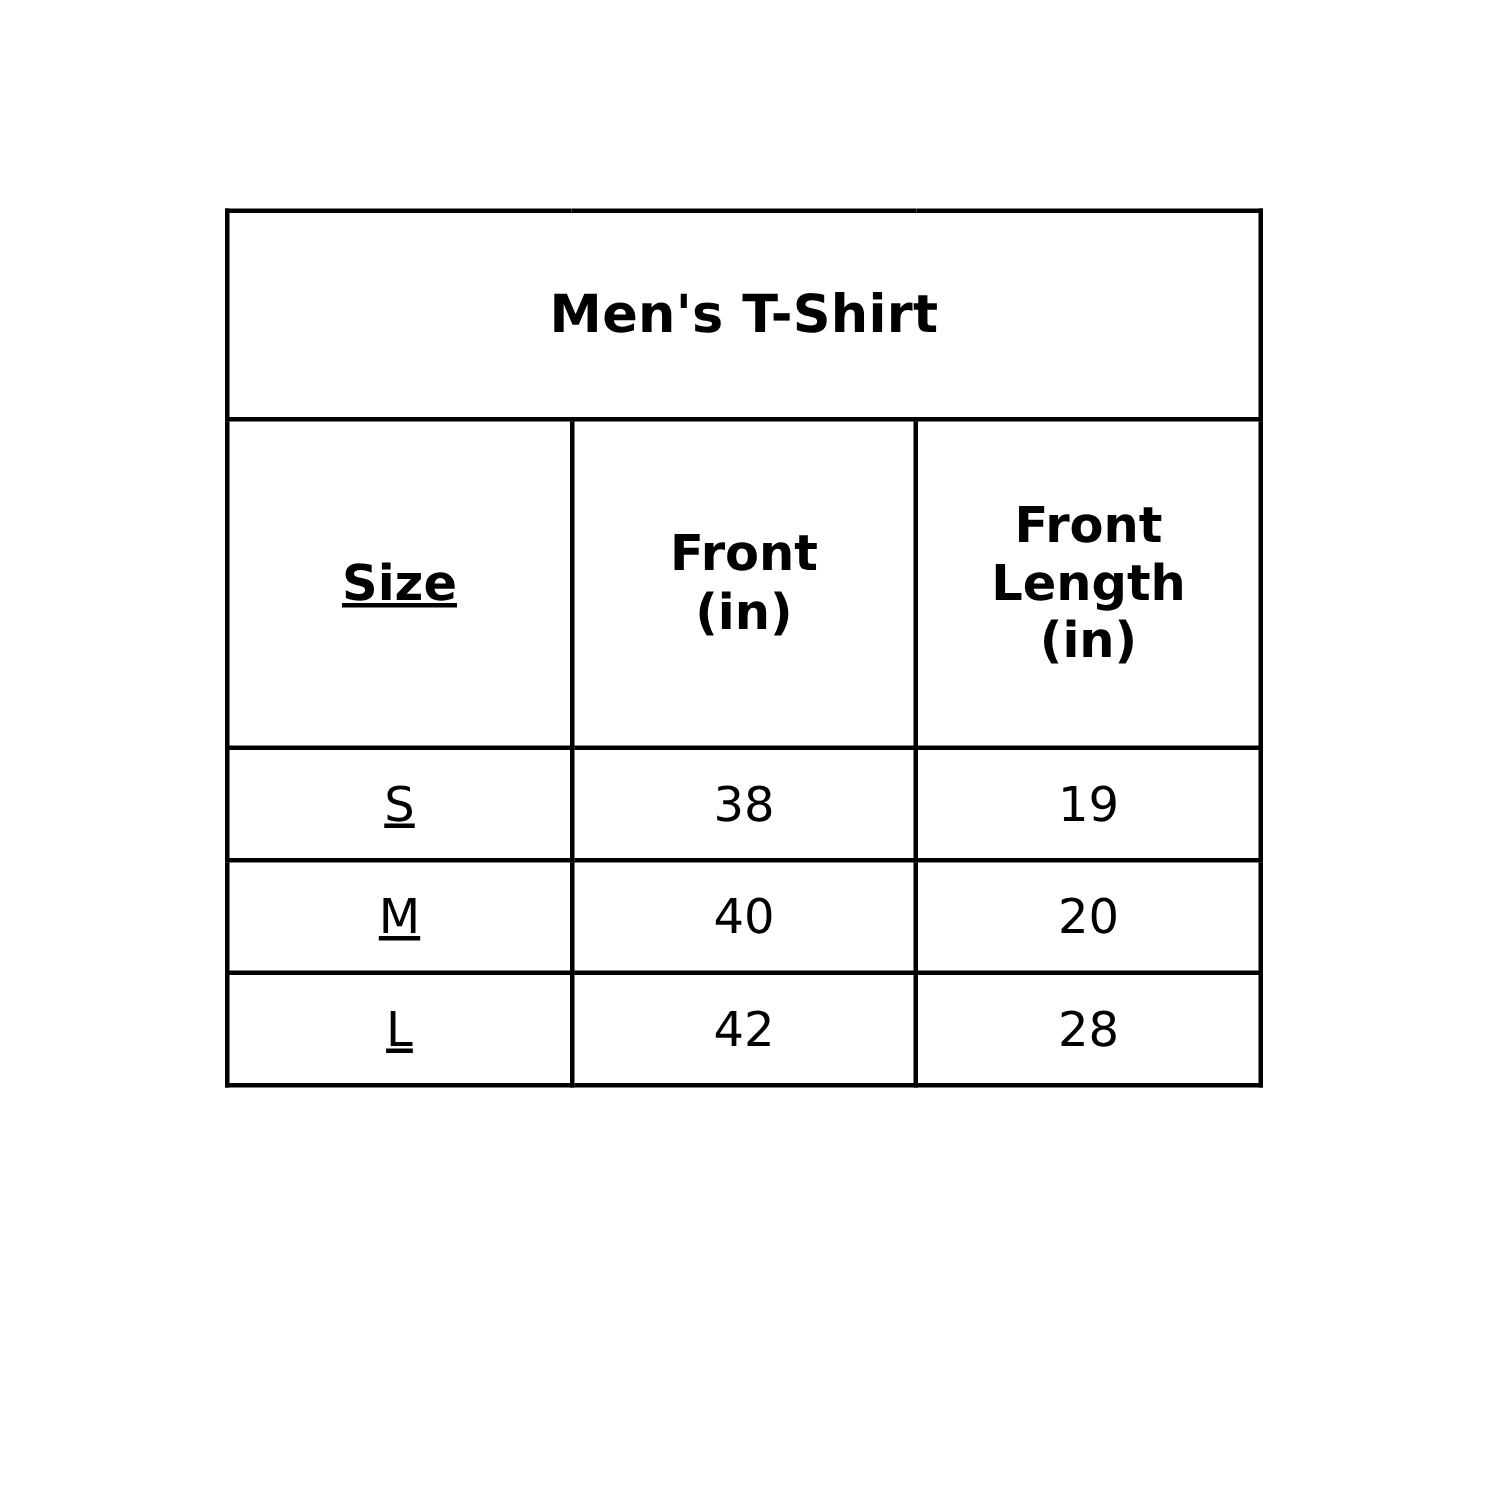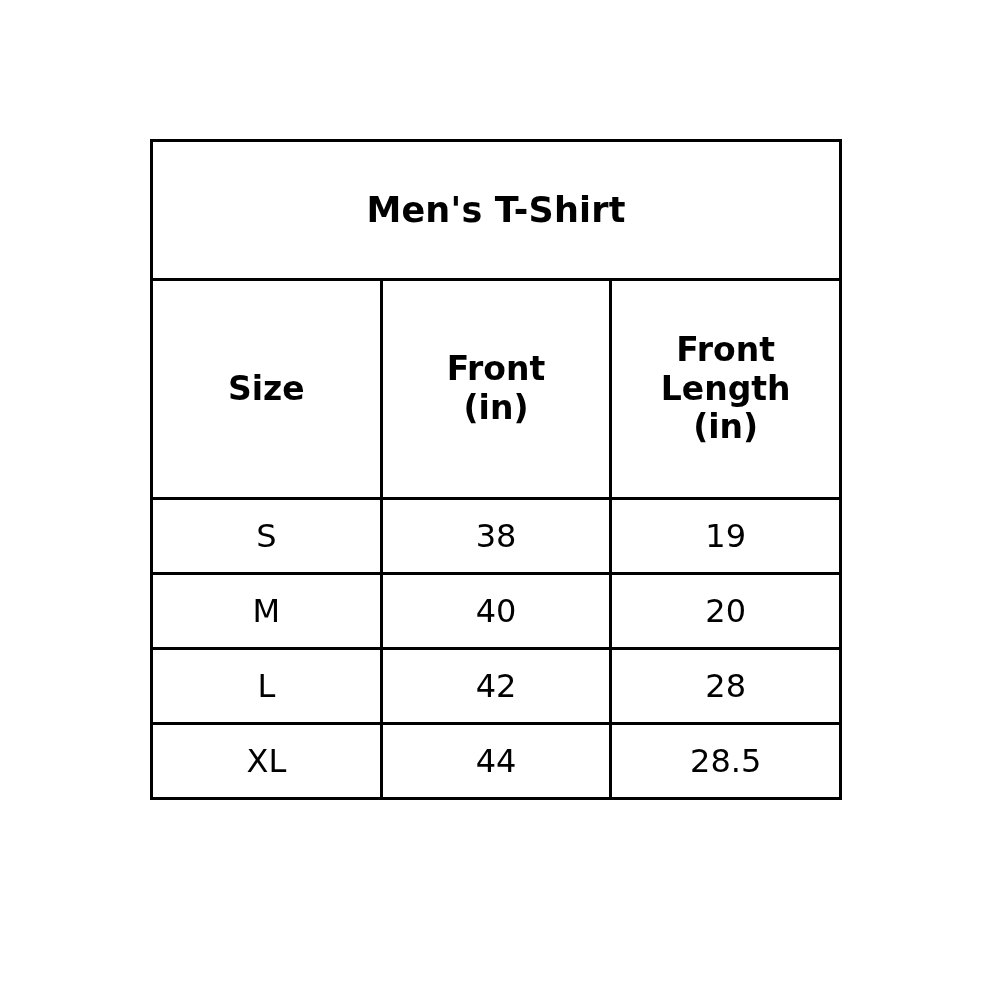--- a/index.html
+++ b/index.html
@@ -30,21 +30,21 @@
     border-collapse: collapse;
     table-layout: fixed;
     background: #ffffff;
   }
   .size-table td {
     border: 3px solid #000000;
     text-align: center;
     vertical-align: middle;
     padding: 0;
   }
-  .col-size { width: 230px; }
+  .col-size { width: 230px; text-decoration: underline; }
   .col-chest { width: 232px; }
   .col-front { width: 230px; }
 
   .title-cell {
     height: 136px;
     font-size: 35px;
     font-weight: bold;
     letter-spacing: 0.2px;
   }
   .header-cell {
@@ -91,20 +91,15 @@
       <tr>
         <td class="data-cell col-size">M</td>
         <td class="data-cell col-chest">40</td>
         <td class="data-cell col-front">20</td>
       </tr>
       <tr>
         <td class="data-cell col-size">L</td>
         <td class="data-cell col-chest">42</td>
         <td class="data-cell col-front">28</td>
       </tr>
-      <tr>
-        <td class="data-cell col-size">XL</td>
-        <td class="data-cell col-chest">44</td>
-        <td class="data-cell col-front">28.5</td>
-      </tr>
     </tbody>
   </table>
 </div>
 
 </body></html>

